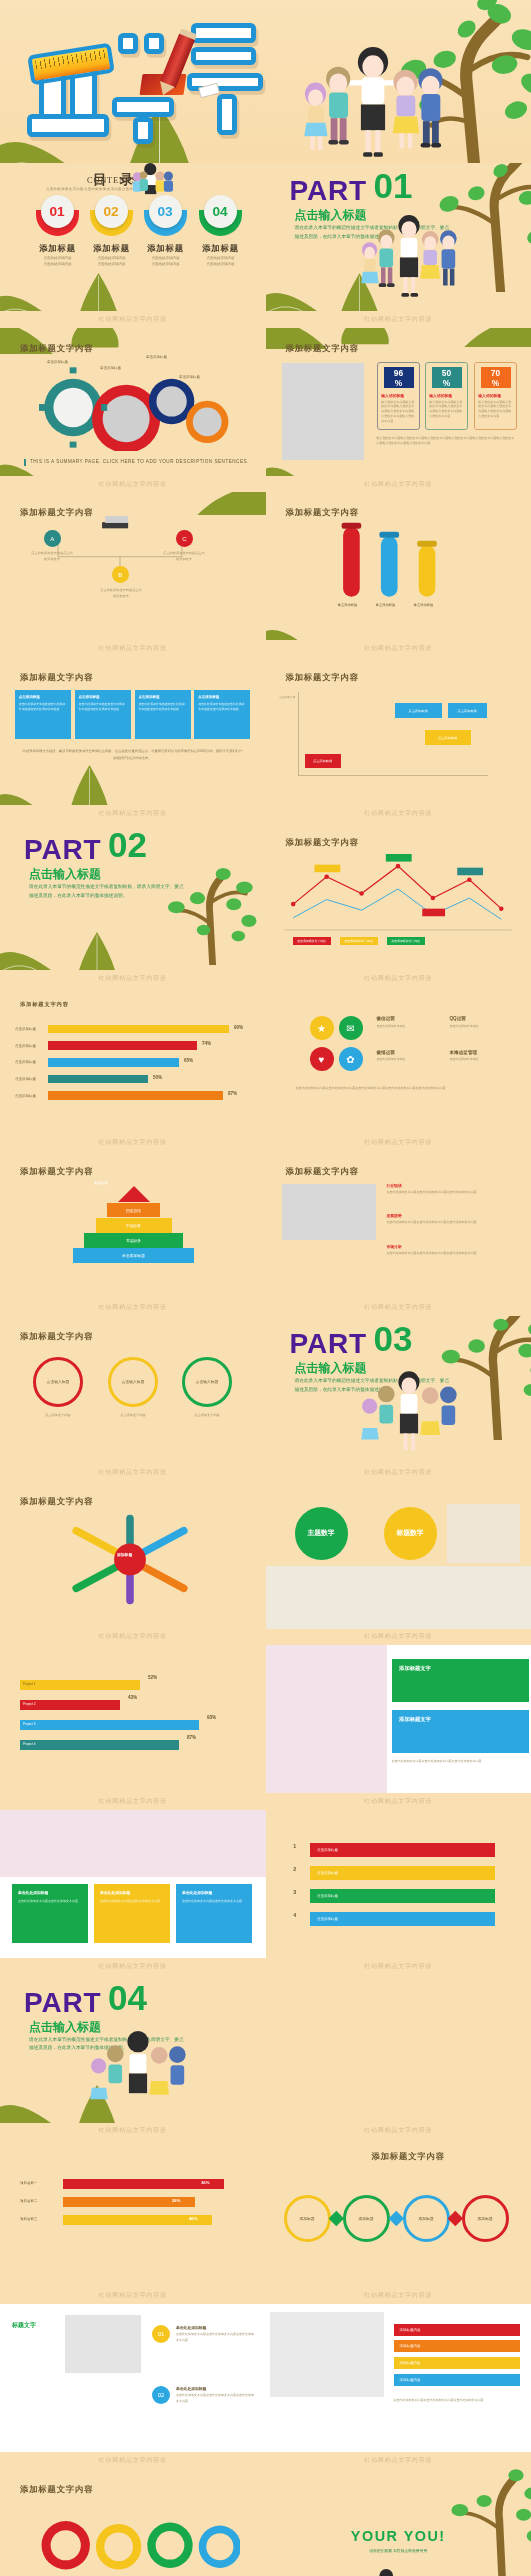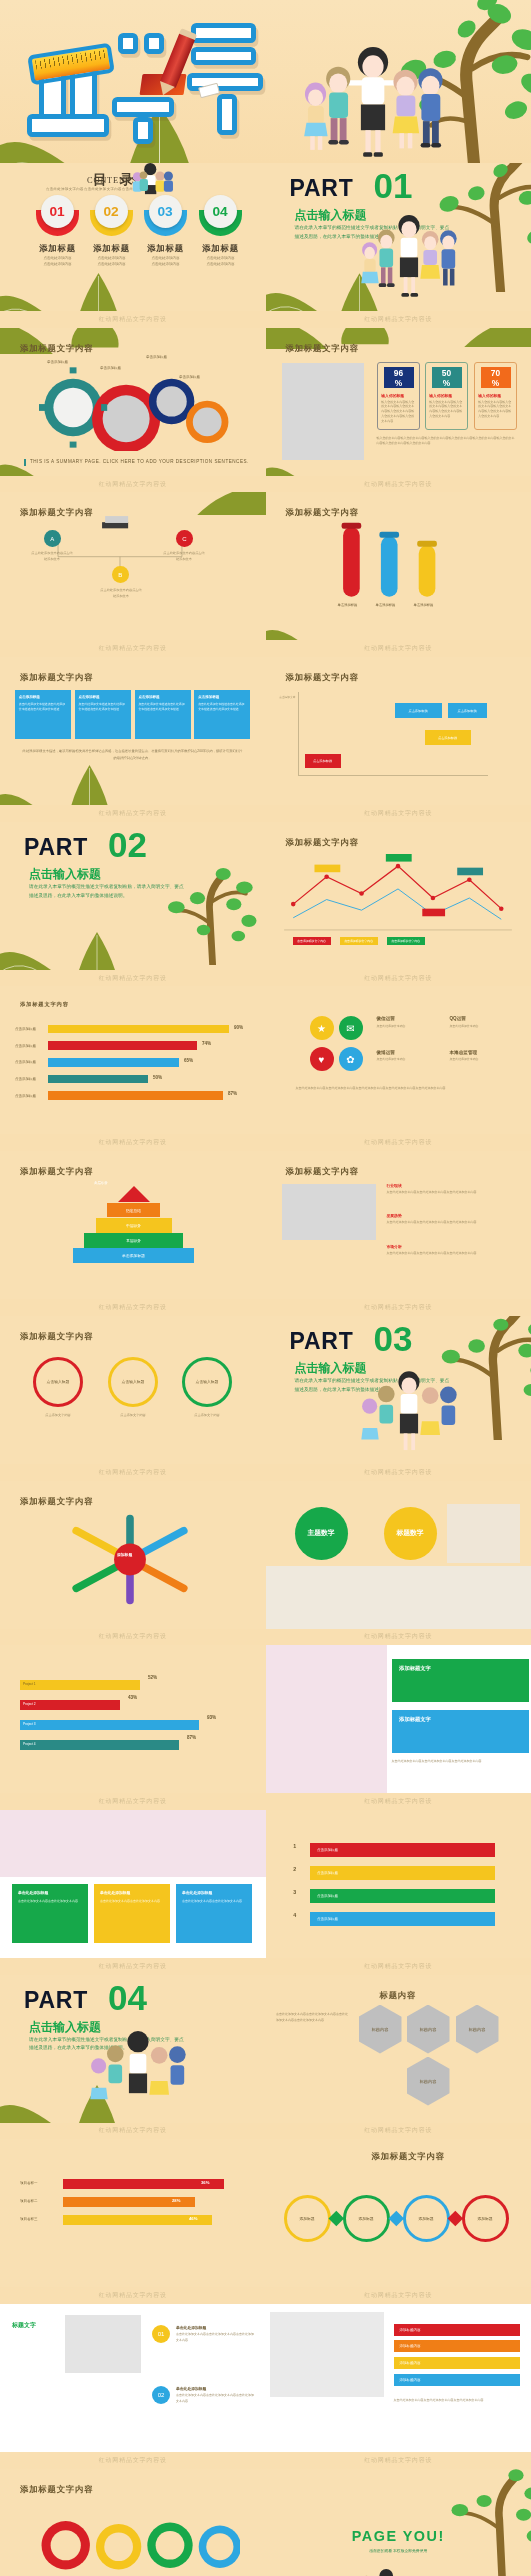--- a/index.html
+++ b/index.html
@@ -51,21 +51,21 @@
     position:relative; width:266px; height:148px;
     background:#f9e0b3; overflow:hidden;
   }
   .slide.white { background:#ffffff; }
   .wm {
     width:531px; height:16.7px; background:#f9dfb1;
     display:flex; align-items:center; justify-content:space-around;
     font-size:6px; color:#cdb88c; letter-spacing:0.8px;
   }
   .wm span { opacity:.85; }
-  .part-word { position:absolute; left:24px; top:12px; font-size:23px; font-weight:bold; color:#0f172a; letter-spacing:0.8px;}
+  .part-word { position:absolute; left:24px; top:12px; font-size:28px; font-weight:bold; color:#4c1d95; letter-spacing:0.8px;}
   .part-num  { position:absolute; left:108px; top:3px; font-size:35px; font-weight:bold; color:#1aa74c; }
   .part-sub  { position:absolute; left:29px; top:44px; font-size:12px; font-weight:bold; color:#1aa74c; }
   .part-desc { position:absolute; left:29px; top:61px; width:159px; font-size:4.7px; line-height:1.9; color:#2e8f52; }
 
   .cn-title { position:absolute; left:20px; top:15px; font-size:8.4px; font-weight:bold; color:#6b5830; letter-spacing:0.8px; }
 
   
   .contents-cn { position:absolute; left:49px; top:7.6px; font-size:13.7px; font-weight:bold; color:#4a3f2c; letter-spacing:4.6px;margin-left:44px;}
   .contents-en { position:absolute; left:76px; top:12px; font-size:8.4px; color:#4a3f2c; letter-spacing:0.8px; font-family:"Liberation Serif",serif;}
   .contents-sub{ position:absolute; left:46px; top:24px; font-size:3.4px; color:#8b7a55; letter-spacing:0.4px;}
@@ -921,36 +921,20 @@
           <rect x="31" y="44" width="18" height="25" rx="4" fill="#5cc6bf"></rect>
         <ellipse cx="18" cy="46" rx="10" ry="10" fill="#cf9fd8"></ellipse>
           <path d="M9 75 L28 75 L30 90 L7 90 Z" fill="#7fd0ef"></path>
         <ellipse cx="98" cy="32" rx="11" ry="11" fill="#e0b49a"></ellipse>
           <path d="M87 66 L109 66 L111 84 L85 84 Z" fill="#f7d74a"></path>
         <ellipse cx="122" cy="31" rx="11" ry="11" fill="#4b6fb0"></ellipse>
           <rect x="113" y="45" width="18" height="26" rx="4" fill="#4f79c0"></rect>
       </svg>
     </div>
 
-    <div class="slide">
-      <div class="cn-title" style="left:114px">标题内容</div>
-      <div class="hex" style="left:93px;top:30px">
-          <span>标题内容</span>
-        </div>
-      <div class="hex" style="left:141px;top:30px">
-          <span>标题内容</span>
-        </div>
-      <div class="hex" style="left:190px;top:30px">
-          <span>标题内容</span>
-        </div>
-      <div class="hex" style="left:141px;top:82px">
-          <span>标题内容</span>
-        </div>
-      <div style="position:absolute;left:10.6px;top:36px;width:73px;font-size:3px;line-height:2;color:#9c8a63">点击此处添加文本内容点击此处添加文本内容点击此处添加文本内容点击此处添加文本内容</div>
-    </div>
   </div>
 
   <div class="wm">
     <span>红动网精品文字内容设</span>
     <span>红动网精品文字内容设</span>
   </div>
 
   <div class="row">
     <div class="slide">
       <div style="position:absolute;left:20px;top:38px;width:228px">
@@ -1068,21 +1052,21 @@
         <path d="M126 100 Q98 78 76 78" stroke="#8a6a2b" stroke-width="5" fill="none" stroke-linecap="round"></path>
         <g fill="#4cb849">
           <ellipse cx="72" cy="74" rx="11" ry="8"></ellipse>
             <ellipse cx="104" cy="62" rx="10" ry="8"></ellipse>
           <ellipse cx="146" cy="28" rx="10" ry="8"></ellipse>
             <ellipse cx="168" cy="52" rx="11" ry="8"></ellipse>
           <ellipse cx="156" cy="80" rx="10" ry="8"></ellipse>
             <ellipse cx="170" cy="108" rx="10" ry="8"></ellipse>
         </g>
       </svg>
-      <div class="thanks">PAGE YOU!</div>
+      <div class="thanks">YOUR YOU!</div>
       <div class="thanks-sub">感谢您的观看 本模板全部免费使用</div>
       <svg style="position:absolute;left:67px;bottom:0;width:114px;height:49px" viewBox="0 0 150 64" width="114" height="49">
         <ellipse cx="70" cy="10" rx="9" ry="9" fill="#2b2b2b"></ellipse>
           <rect x="63" y="18" width="14" height="18" rx="3" fill="#fff"></rect>
           <rect x="62" y="36" width="16" height="16" fill="#2f2f2f"></rect>
         <rect x="65" y="52" width="4" height="12" fill="#fde3d4"></rect>
           <rect x="72" y="52" width="4" height="12" fill="#fde3d4"></rect>
         <ellipse cx="44" cy="18" rx="8" ry="8" fill="#b9a06a"></ellipse>
           <rect x="37" y="26" width="14" height="18" rx="3" fill="#5cc6bf"></rect>
           <rect x="39" y="44" width="4" height="18" fill="#a8738a"></rect>

